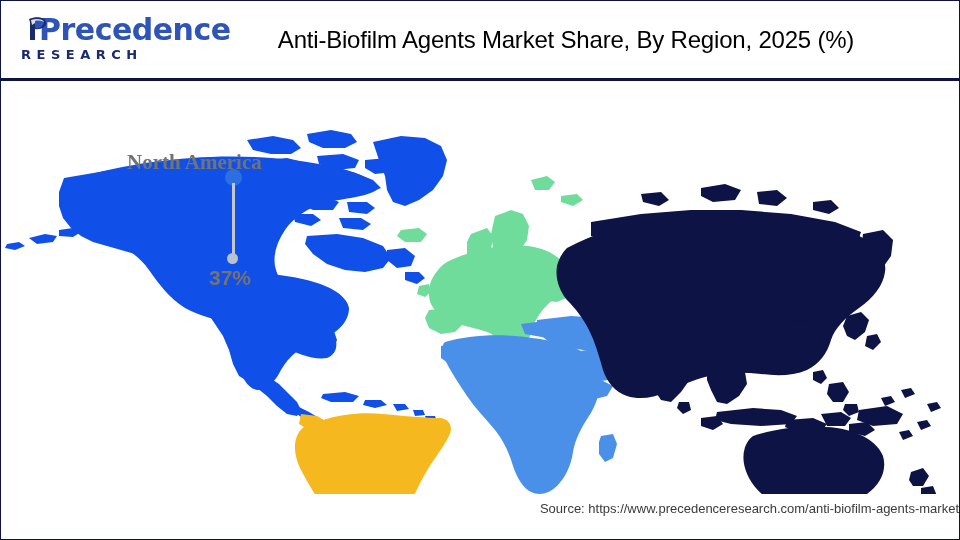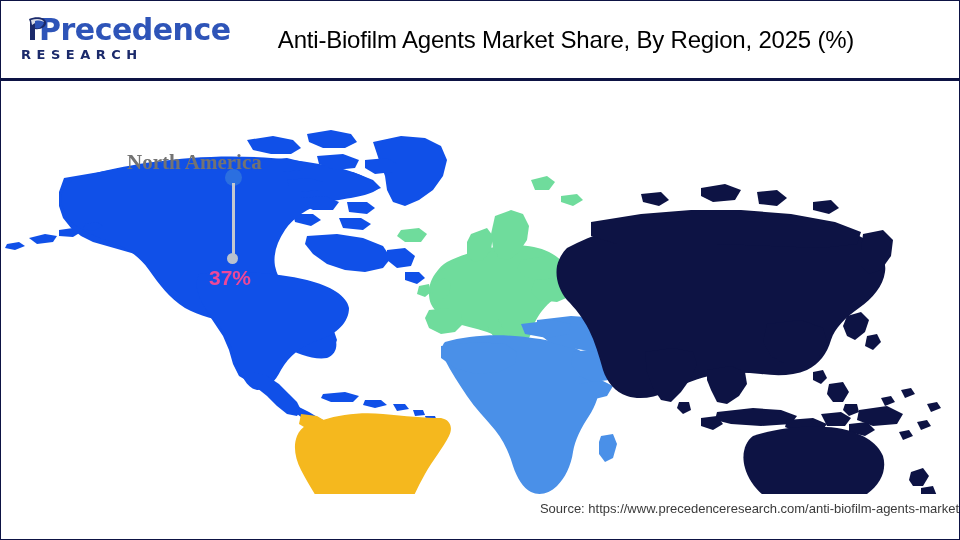--- a/index.html
+++ b/index.html
@@ -82,21 +82,21 @@
     background:#c3c7cf;
   }
   .callout-dot-bottom{
     position:absolute;left:226px;top:169px;
     width:11px;height:11px;border-radius:50%;
     background:#b9c2cf;
   }
   .callout-value{
     position:absolute;left:208px;top:182px;
     font-family:"Liberation Sans",sans-serif;
-    font-size:21px;font-weight:700;color:#ec4899;
+    font-size:21px;font-weight:700;color:#737373;
     white-space:nowrap;
   }
 
   
   .footer{
     position:absolute;left:0;bottom:22px;width:958px;
     text-align:right;
   }
   .source{
     font-family:"Liberation Sans",sans-serif;

